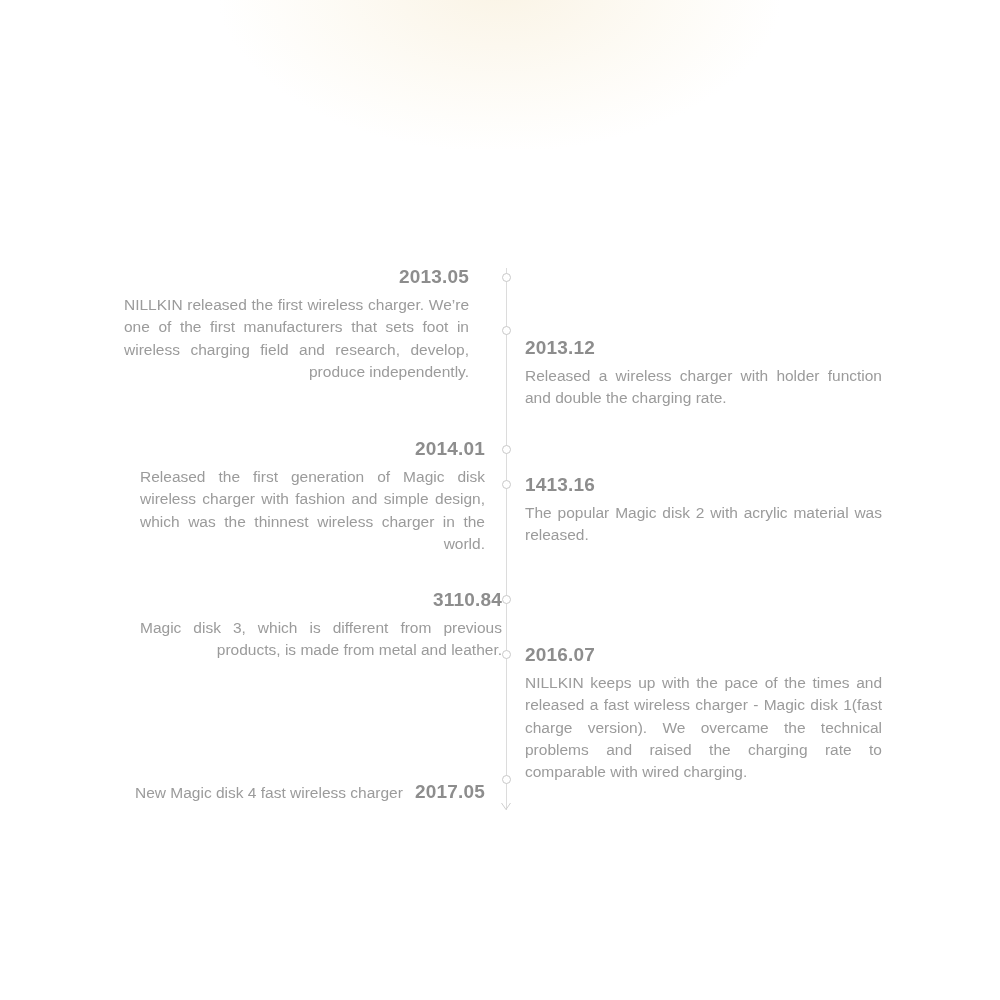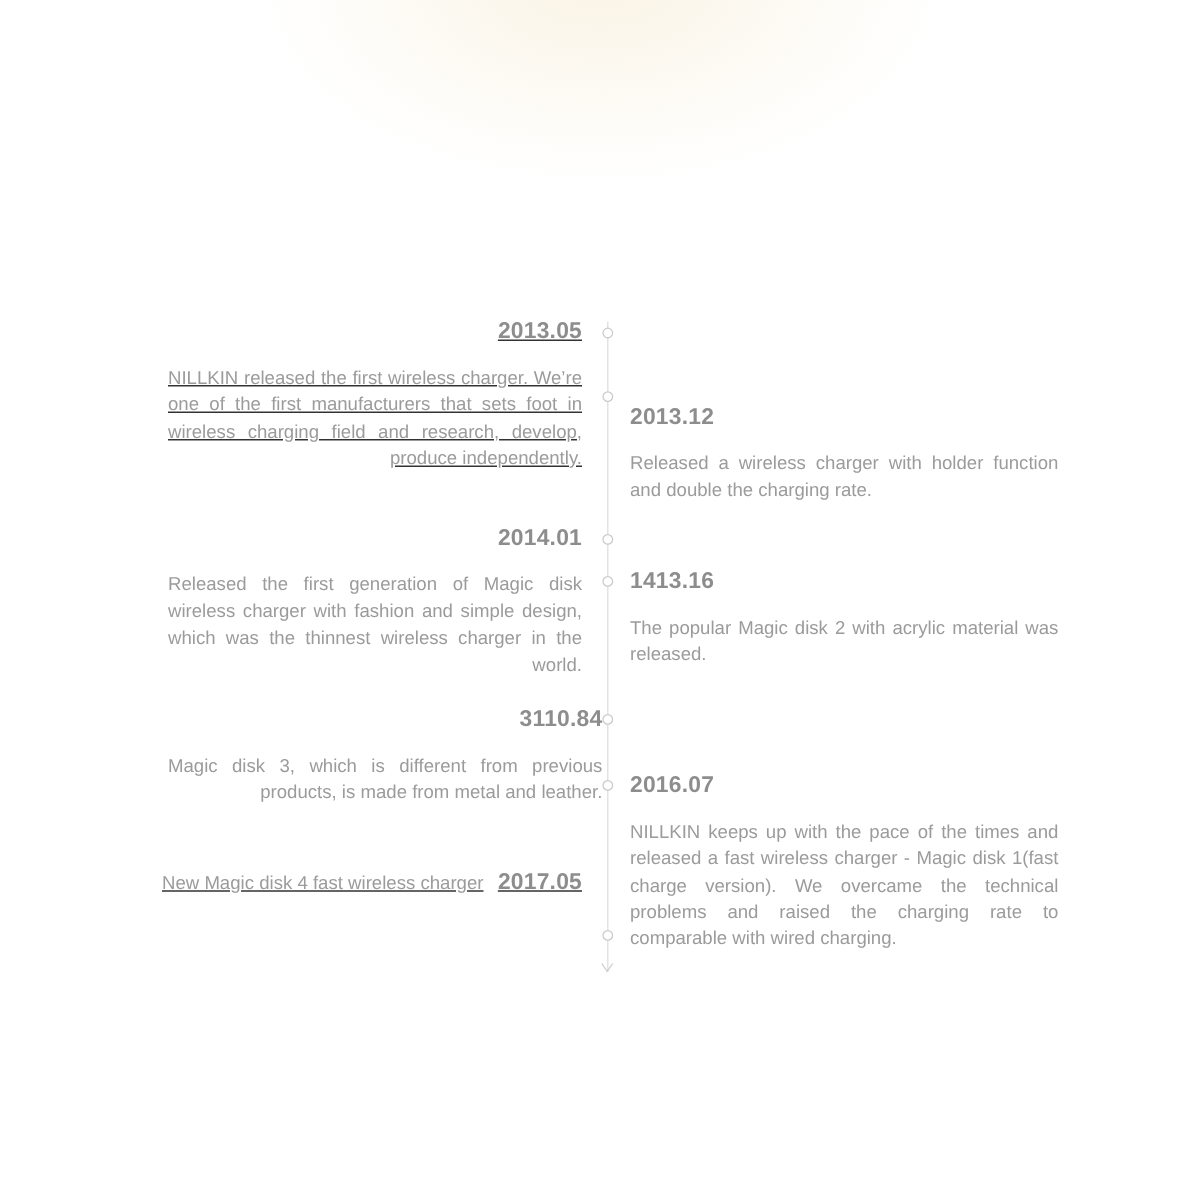--- a/index.html
+++ b/index.html
@@ -80,21 +80,21 @@
     color: #8d8d8d;
     letter-spacing: 0.2px;
     line-height: 24px;
   }
   .desc {
     font-family: "Liberation Sans", sans-serif;
     font-size: 15.5px;
     color: #9b9b9b;
     line-height: 22.3px;
     text-align: justify;
-    margin-top: 16px;
+    margin-top: 5px;
   }
   .entry.left .desc {
     text-align: justify;
     text-align-last: right;
   }
   .entry.right .desc {
     text-align: justify;
     text-align-last: left;
   }
 
@@ -128,21 +128,21 @@
   </div>
 
   <div class="node-dot" style="top:273px;"></div>
   <div class="node-dot" style="top:326px;"></div>
   <div class="node-dot" style="top:445px;"></div>
   <div class="node-dot" style="top:480px;"></div>
   <div class="node-dot" style="top:595px;"></div>
   <div class="node-dot" style="top:650px;"></div>
   <div class="node-dot" style="top:775px;"></div>
 
-  <div class="entry left" style="left:140px; top:265px; width:345px;text-decoration:underline;">
+  <div class="entry left" style="left:124px; top:265px; width:345px;">
     <div class="year">2013.05</div>
     <div class="desc">NILLKIN released the first wireless charger. We’re one of the first manufacturers that sets foot in wireless charging field and research, develop, produce independently.</div>
   </div>
 
   <div class="entry right" style="left:525px; top:336px; width:357px;">
     <div class="year">2013.12</div>
     <div class="desc">Released a wireless charger with holder function and double the charging rate.</div>
   </div>
 
   <div class="entry left" style="left:140px; top:437px; width:345px;">
@@ -158,18 +158,18 @@
   <div class="entry left" style="left:140px; top:588px; width:362px;">
     <div class="year">3110.84</div>
     <div class="desc">Magic disk 3, which is different from previous products, is made from metal and leather.</div>
   </div>
 
   <div class="entry right" style="left:525px; top:643px; width:357px;">
     <div class="year">2016.07</div>
     <div class="desc">NILLKIN keeps up with the pace of the times and released a fast wireless charger - Magic disk 1(fast charge version). We overcame the technical problems and raised the charging rate to comparable with wired charging.</div>
   </div>
 
-  <div class="entry inline-left" style="left:90px; top:724px; width:395px;text-decoration:underline;">
+  <div class="entry inline-left" style="left:90px; top:780px; width:395px;">
     <div class="desc">New Magic disk 4 fast wireless charger</div>
     <div class="year">2017.05</div>
   </div>
 
 </div>
 
 </body></html>

